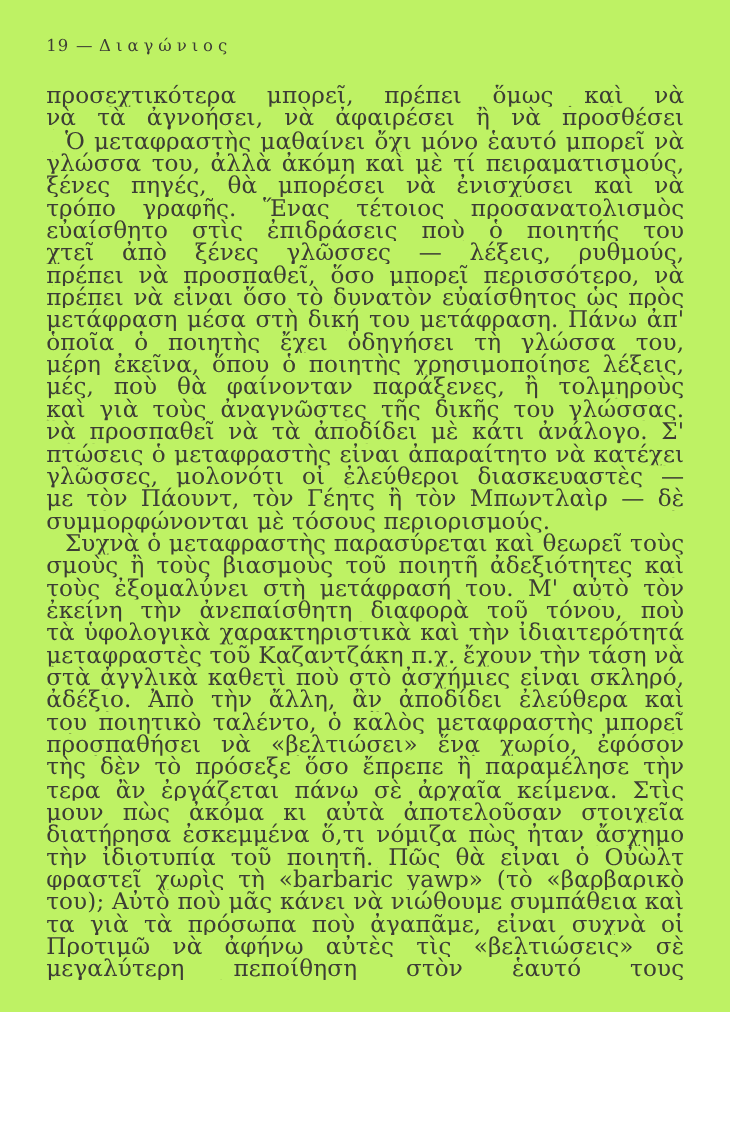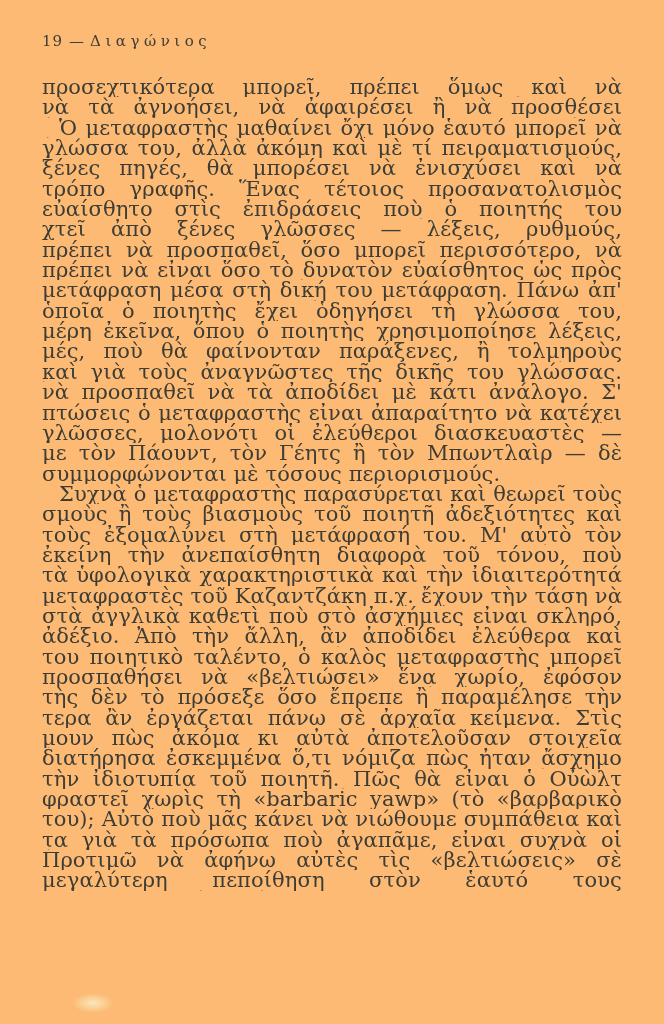--- a/index.html
+++ b/index.html
@@ -3,22 +3,22 @@
 <meta charset="utf-8">
 <style>
   html, body {
     margin: 0;
     padding: 0;
     background: #ffffff;
   }
   .page {
     position: relative;
     width: 664px;
-    height: 1024px;
-    background: #fdba74;
+    height: 920px;
+    background: #bef264;
     overflow: hidden;
     font-family: "DejaVu Serif", "Liberation Serif", serif;
     color: #3d3d35;
   }
   .header {
     position: absolute;
     top: 32px;
     left: 42px;
     font-size: 15px;
     color: #3d3d35;

